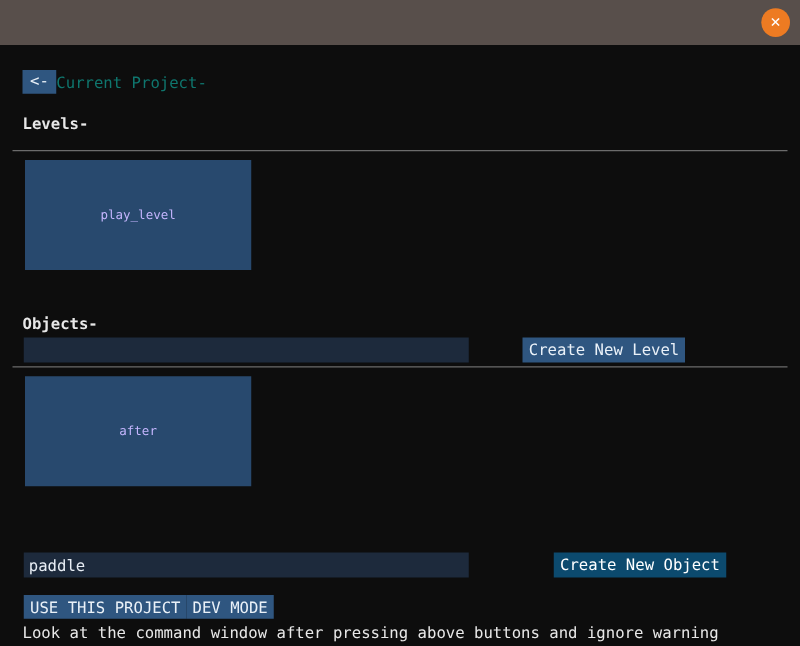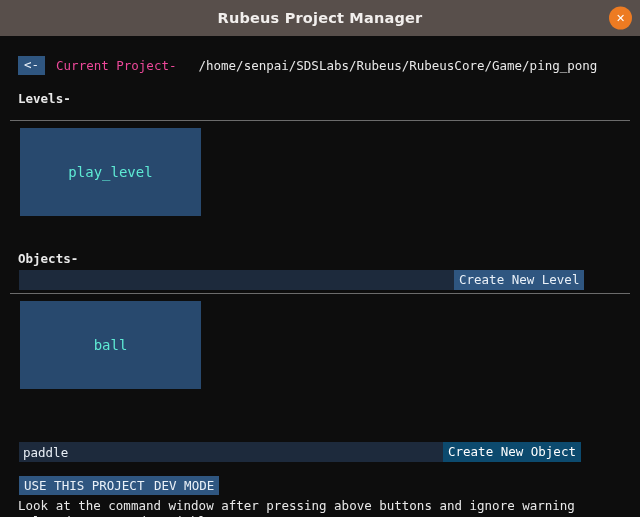--- a/index.html
+++ b/index.html
@@ -83,22 +83,21 @@
     background: #2f5680;
     color: #eaf1f8;
     font-size: 12.5px;
     line-height: 16px;
     padding: 1px 6px 2px 6px;
     cursor: pointer;
     letter-spacing: 0px;
   }
   #current-project-label {
     font-size: 12.5px;
-    margin-left: 11px;
-    color: #ec4899;
+    color: #0f766e;
     white-space: pre;
   }
   #project-path {
     font-size: 12.5px;
     margin-left: 22px;
     color: #e8e8e8;
     white-space: pre;
   }
 
   
@@ -123,30 +122,30 @@
     position: absolute;
     width: 181px;
     height: 88px;
     background: #28496e;
     display: flex;
     align-items: center;
     justify-content: center;
     cursor: pointer;
   }
   .item-card .card-label {
-    color: #5eead4;
-    font-size: 14px;
+    color: #c4b5fd;
+    font-size: 10px;
     white-space: pre;
   }
 
   
   .text-input {
     position: absolute;
     left: 19px;
-    width: 484px;
+    width: 356px;
     height: 20px;
     background: #1d2a3c;
     border: none;
     outline: none;
     color: #e8eef5;
     font-family: "DejaVu Sans Mono", "Liberation Mono", monospace;
     font-size: 12.5px;
     padding: 0 0 0 4px;
     box-sizing: border-box;
   }
@@ -157,21 +156,21 @@
     position: absolute;
     height: 20px;
     line-height: 20px;
     font-size: 12.5px;
     padding: 0 5px;
     box-sizing: border-box;
     cursor: pointer;
     white-space: pre;
   }
   #create-level-button {
-    left: 454px;
+    left: 418px;
     top: 234px;
     background: #2f5680;
     color: #eaf1f8;
     border: 1px solid #1b3busa;
   }
   #create-object-button {
     left: 443px;
     top: 406px;
     background: #0c4a6e;
     color: #ffffff;
@@ -203,49 +202,47 @@
     font-size: 12.5px;
     color: #e8e8e8;
     line-height: 16px;
     white-space: pre-wrap;
   }
 </style>
 </head>
 <body>
 
 <div id="titlebar">
-  <span id="title-text">Rubeus Project Manager</span>
   <div id="close-button">
     <span class="glyph">✕</span>
   </div>
 </div>
 
 <div id="content">
 
   <div id="project-row">
     <span id="back-button" class="mono">&lt;-</span>
     <span id="current-project-label" class="mono">Current Project-</span>
-    <span id="project-path" class="mono">/home/senpai/SDSLabs/Rubeus/RubeusCore/Game/ping_pong</span>
   </div>
 
   <div class="section-label mono" style="top:55px;">Levels-</div>
   <div class="rule" style="top:84px;"></div>
 
   <div class="item-card" style="left:20px; top:92px;">
     <span class="card-label">play_level</span>
   </div>
 
   <input class="text-input" style="top: 234px;" type="text" value="">
   <div class="create-button" id="create-level-button">Create New Level</div>
 
   <div class="section-label mono" style="top:215px;">Objects-</div>
   <div class="rule" style="top:257px;"></div>
 
   <div class="item-card" style="left:20px; top:265px;">
-    <span class="card-label">ball</span>
+    <span class="card-label">after</span>
   </div>
 
   <input class="text-input" style="top: 406px;" type="text" value="paddle">
   <div class="create-button" id="create-object-button">Create New Object</div>
 
   <div class="footer-button" id="dev-mode-button">DEV MODE</div>
   <div class="footer-button" id="use-project-button">USE THIS PROJECT</div>
 
   <div id="warning-note" class="mono" style="top: 462px;">Look at the command window after pressing above buttons and ignore warning related to unused variables</div>
 </div>

